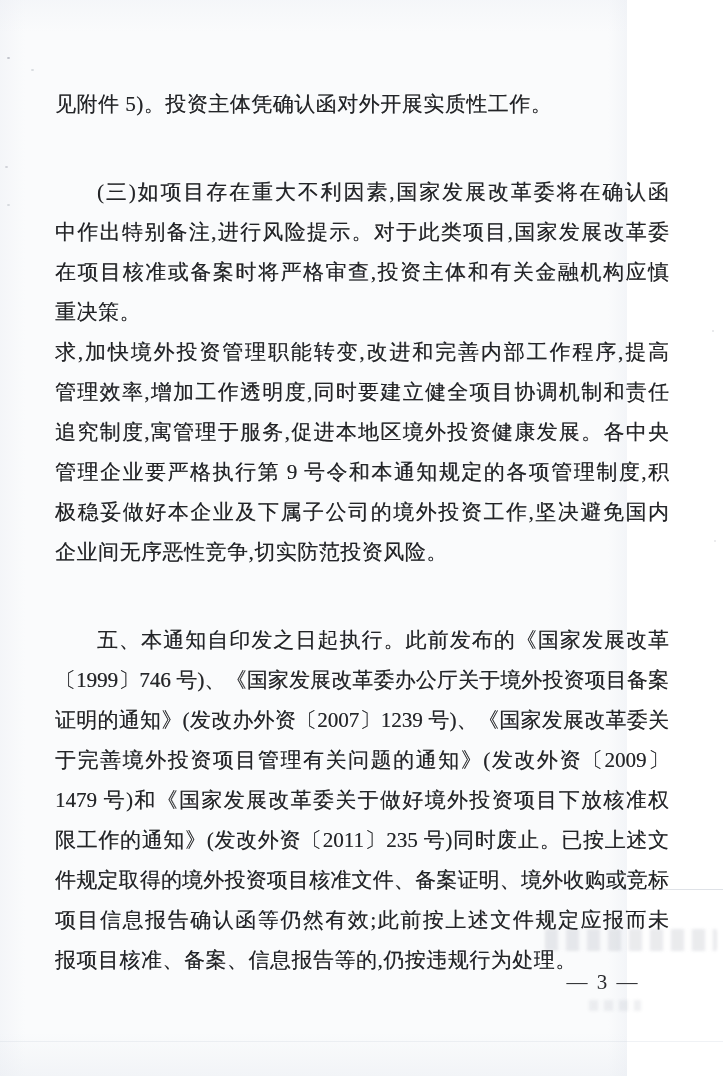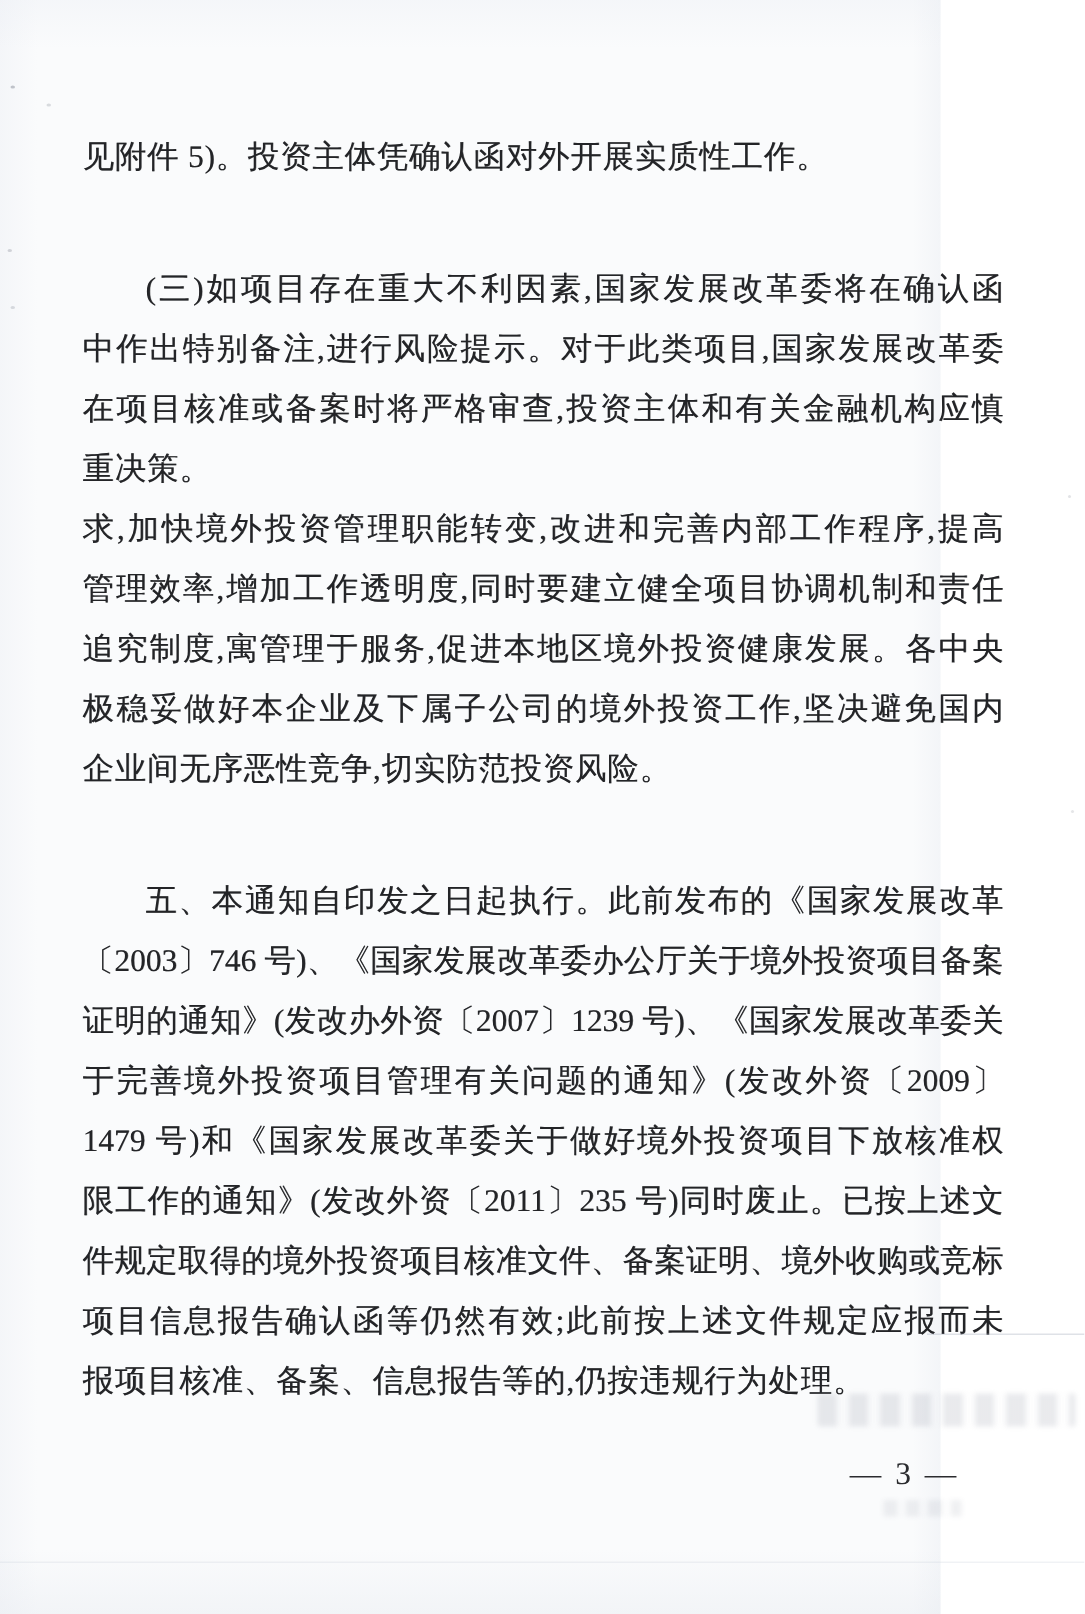--- a/index.html
+++ b/index.html
@@ -98,24 +98,25 @@
 <div class="page">
   <div class="doc-body" id="doc-body">
       <div class="line plain">见附件 5)。投资主体凭确认函对外开展实质性工作。</div>
       <div class="line indent">(三)如项目存在重大不利因素,国家发展改革委将在确认函</div>
       <div class="line justify">中作出特别备注,进行风险提示。对于此类项目,国家发展改革委</div>
       <div class="line justify">在项目核准或备案时将严格审查,投资主体和有关金融机构应慎</div>
       <div class="line plain">重决策。</div>
       <div class="line justify">求,加快境外投资管理职能转变,改进和完善内部工作程序,提高</div>
       <div class="line justify">管理效率,增加工作透明度,同时要建立健全项目协调机制和责任</div>
       <div class="line justify">追究制度,寓管理于服务,促进本地区境外投资健康发展。各中央</div>
+      <div class="line justify">管理企业要严格执行第 9 号令和本通知规定的各项管理制度,积</div>
       <div class="line justify">极稳妥做好本企业及下属子公司的境外投资工作,坚决避免国内</div>
       <div class="line plain">企业间无序恶性竞争,切实防范投资风险。</div>
       <div class="line indent">五、本通知自印发之日起执行。此前发布的《国家发展改革</div>
-      <div class="line justify">〔2003〕746 号)、《国家发展改革委办公厅关于境外投资项目备案</div>
+      <div class="line justify">〔1999〕746 号)、《国家发展改革委办公厅关于境外投资项目备案</div>
       <div class="line justify">证明的通知》(发改办外资〔2007〕1239 号)、《国家发展改革委关</div>
       <div class="line justify">于完善境外投资项目管理有关问题的通知》(发改外资〔2009〕</div>
       <div class="line justify">1479 号)和《国家发展改革委关于做好境外投资项目下放核准权</div>
       <div class="line justify">限工作的通知》(发改外资〔2011〕235 号)同时废止。已按上述文</div>
       <div class="line justify">件规定取得的境外投资项目核准文件、备案证明、境外收购或竞标</div>
       <div class="line justify">项目信息报告确认函等仍然有效;此前按上述文件规定应报而未</div>
       <div class="line plain">报项目核准、备案、信息报告等的,仍按违规行为处理。</div>
     </div>
 
   <div class="page-number">— 3 —</div>

